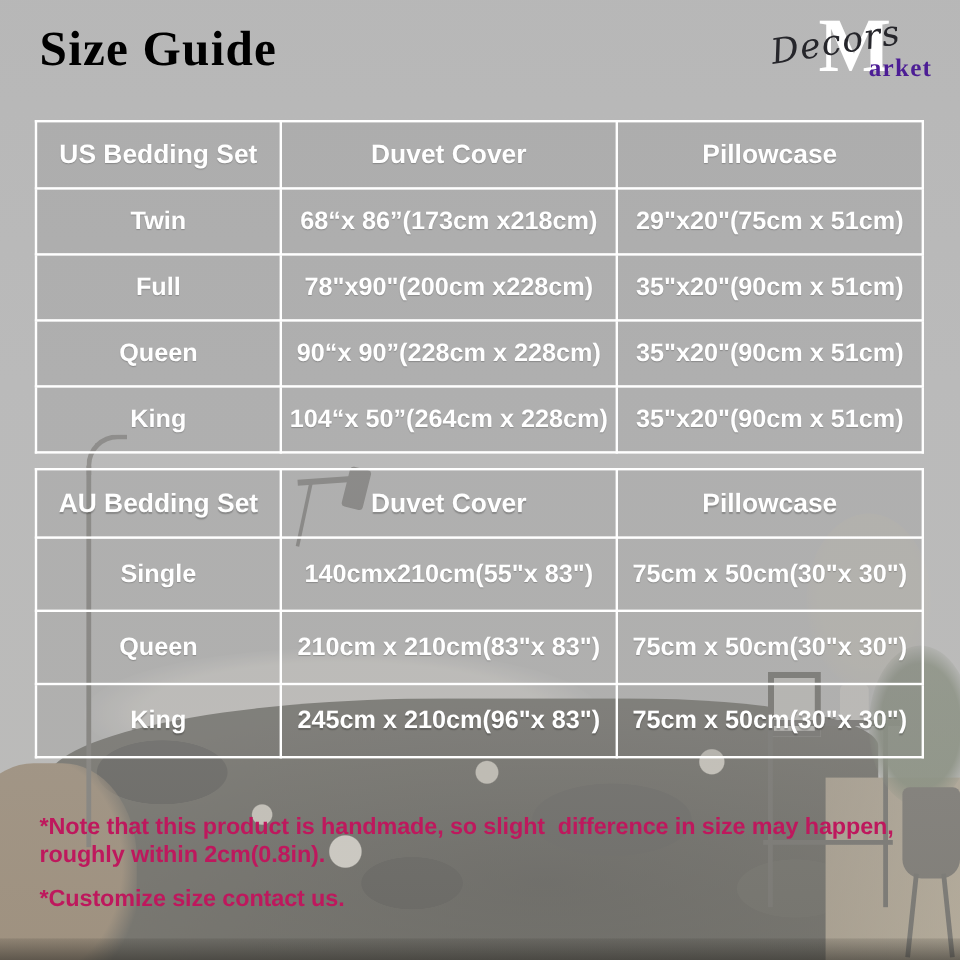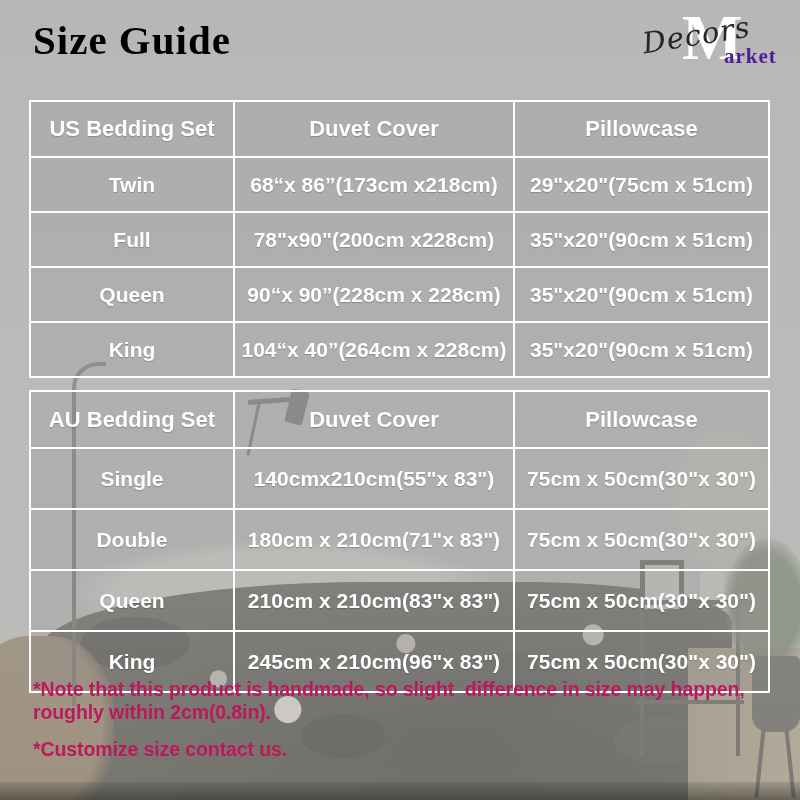--- a/index.html
+++ b/index.html
@@ -145,21 +145,21 @@
           <td>78"x90"(200cm x228cm)</td>
           <td>35"x20"(90cm x 51cm)</td>
         </tr>
         <tr>
           <td>Queen</td>
           <td>90“x 90”(228cm x 228cm)</td>
           <td>35"x20"(90cm x 51cm)</td>
         </tr>
         <tr>
           <td>King</td>
-          <td>104“x 40”(264cm x 228cm)</td>
+          <td>104“x 50”(264cm x 228cm)</td>
           <td>35"x20"(90cm x 51cm)</td>
         </tr>
       </tbody>
     </table>
 
     <table class="t t2">
       <colgroup>
           <col class="c1">
           <col class="c2">
           <col class="c3">
@@ -171,25 +171,20 @@
           <th>Pillowcase</th>
         </tr>
       </thead>
       <tbody>
         <tr>
           <td>Single</td>
           <td>140cmx210cm(55"x 83")</td>
           <td>75cm x 50cm(30"x 30")</td>
         </tr>
         <tr>
-          <td>Double</td>
-          <td>180cm x 210cm(71"x 83")</td>
-          <td>75cm x 50cm(30"x 30")</td>
-        </tr>
-        <tr>
           <td>Queen</td>
           <td>210cm x 210cm(83"x 83")</td>
           <td>75cm x 50cm(30"x 30")</td>
         </tr>
         <tr>
           <td>King</td>
           <td>245cm x 210cm(96"x 83")</td>
           <td>75cm x 50cm(30"x 30")</td>
         </tr>
       </tbody>

